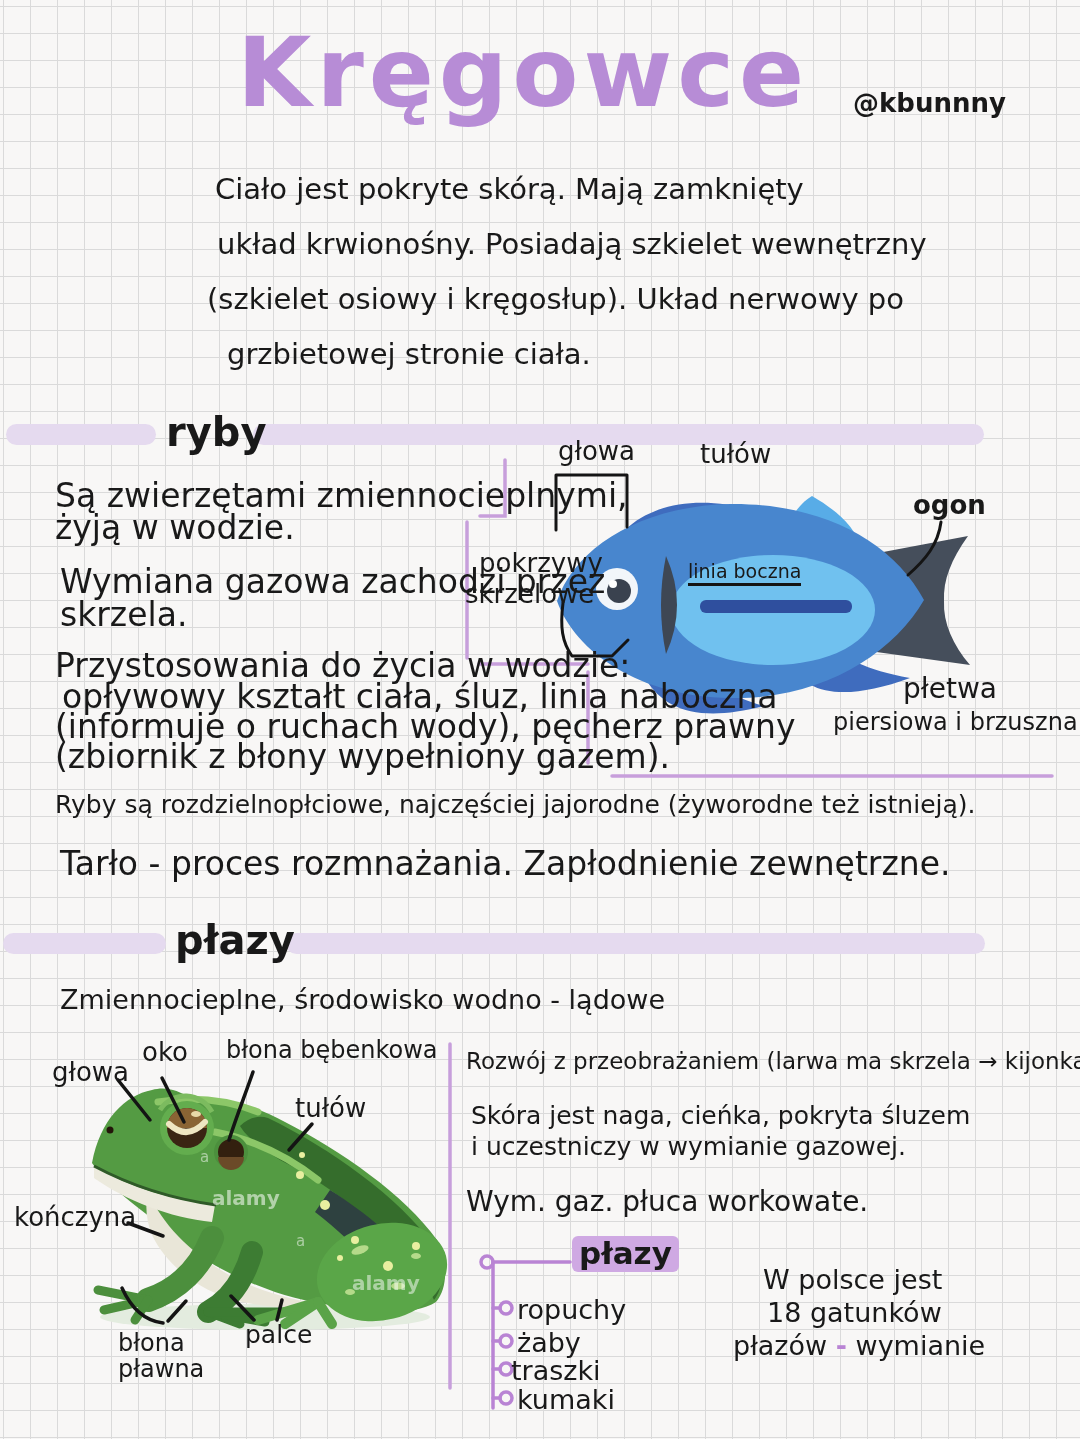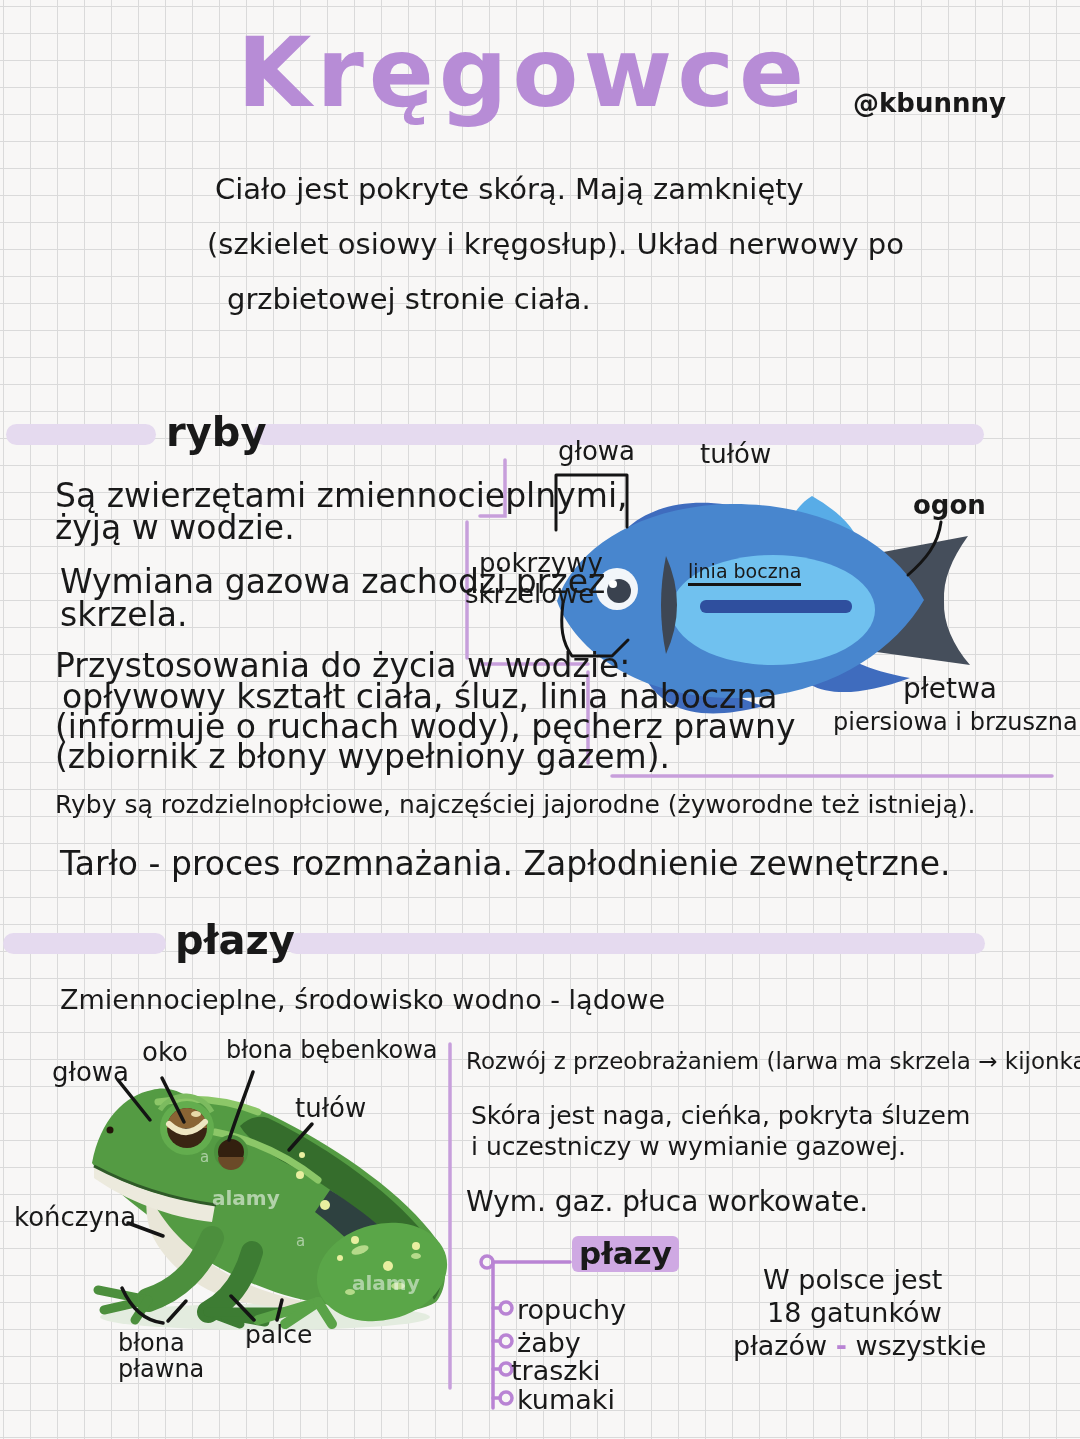--- a/index.html
+++ b/index.html
@@ -152,20 +152,21 @@
       <path d="M493,1398 L500,1398"></path>
         <circle cx="506" cy="1398" r="6"></circle>
     </g>
   </svg>
 
   <div class="abs txt ttl" style="left:237px;top:25px;">Kręgowce</div>
   <div class="abs txt handle" style="left:853px;top:88px;">@kbunnny</div>
 
   <div class="abs txt intro" style="left:205px;top:162px;">
     <div style="margin-left:10px;">Ciało jest pokryte skórą. Mają zamknięty</div>
+    <div style="margin-left:12px;">układ krwionośny. Posiadają szkielet wewnętrzny</div>
     <div style="margin-left:2px;">(szkielet osiowy i kręgosłup). Układ nerwowy po</div>
     <div style="margin-left:22px;">grzbietowej stronie ciała.</div>
   </div>
 
   <div class="abs txt heading" style="left:166px;top:412px;">ryby</div>
   <div class="abs txt para" style="left:55px;top:476px;">Są zwierzętami zmiennocieplnymi,</div>
   <div class="abs txt para" style="left:55px;top:508px;">żyją w wodzie.</div>
   <div class="abs txt para" style="left:60px;top:562px;">Wymiana gazowa zachodzi przez</div>
   <div class="abs txt para" style="left:60px;top:595px;">skrzela.</div>
   <div class="abs txt para" style="left:55px;top:646px;">Przystosowania do życia w wodzie:</div>
@@ -207,16 +208,16 @@
   <div class="abs txt" style="left:517px;top:1294px;font-size:27px;">ropuchy</div>
   <div class="abs txt" style="left:517px;top:1327px;font-size:27px;">żaby</div>
   <div class="abs txt" style="left:511px;top:1355px;font-size:27px;">traszki</div>
   <div class="abs txt" style="left:517px;top:1384px;font-size:27px;">kumaki</div>
 
   <div class="abs txt" style="left:763px;top:1264px;font-size:27px;">W polsce jest</div>
   <div class="abs txt" style="left:735px;top:1297px;font-size:27px;margin-left:32px;">18 gatunków</div>
   <div class="abs txt" style="left:733px;top:1330px;font-size:27px;">
     <span>płazów</span>
     <span style="color:#b984d4;font-weight:bold;">-</span>
-    <span>wszystkie</span>
+    <span>wymianie</span>
   </div>
 
 </div>
 
 </body></html>

